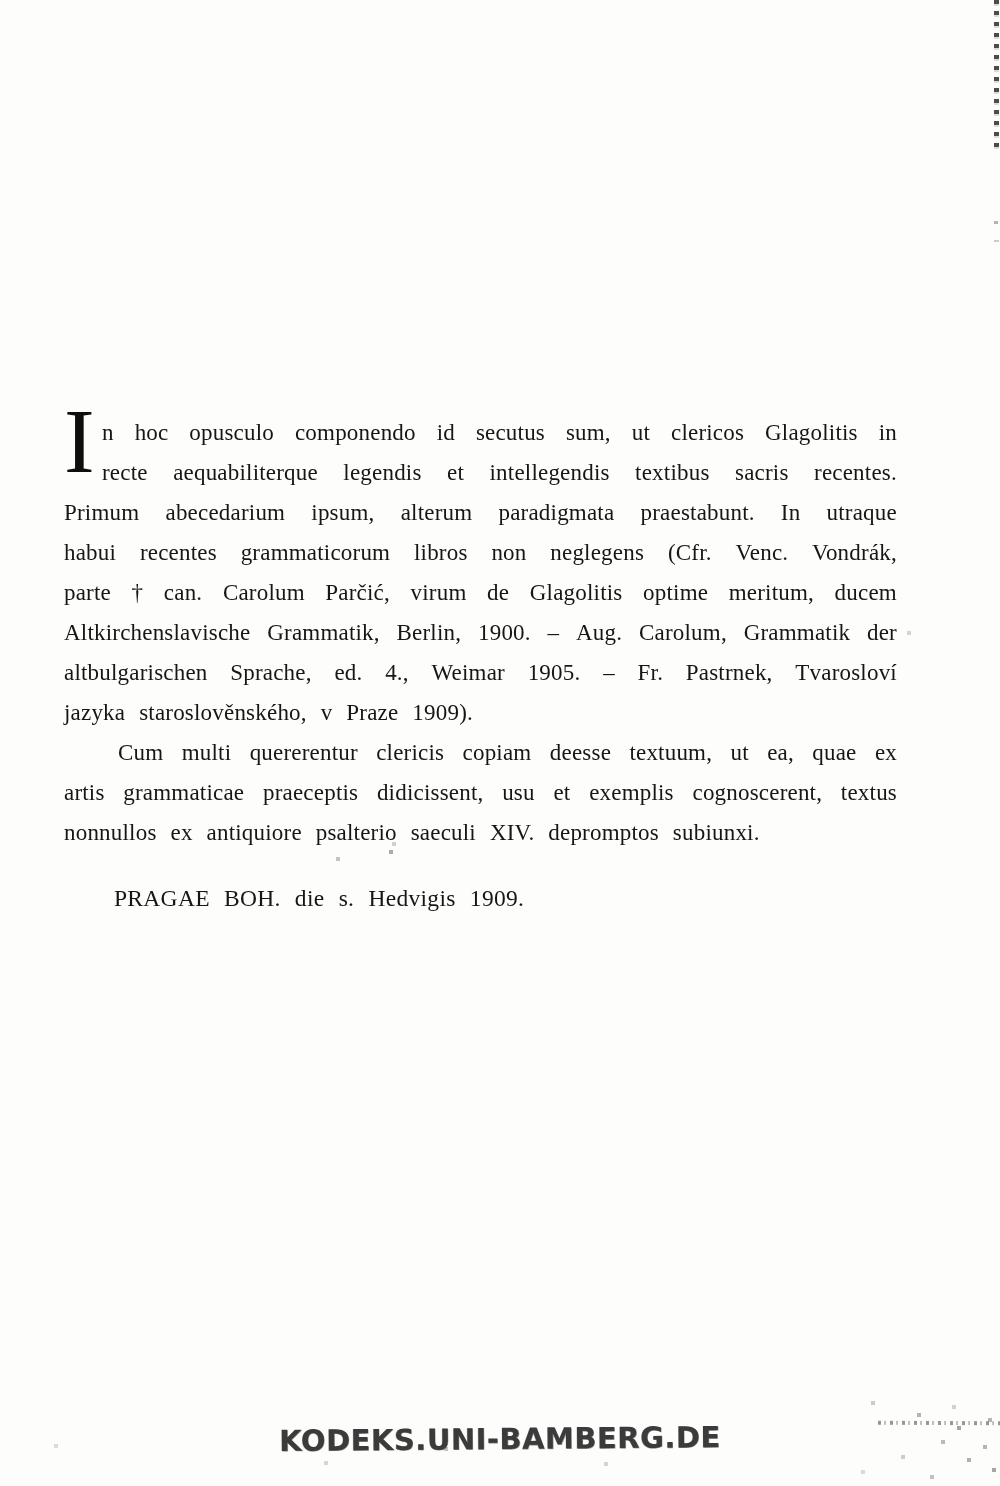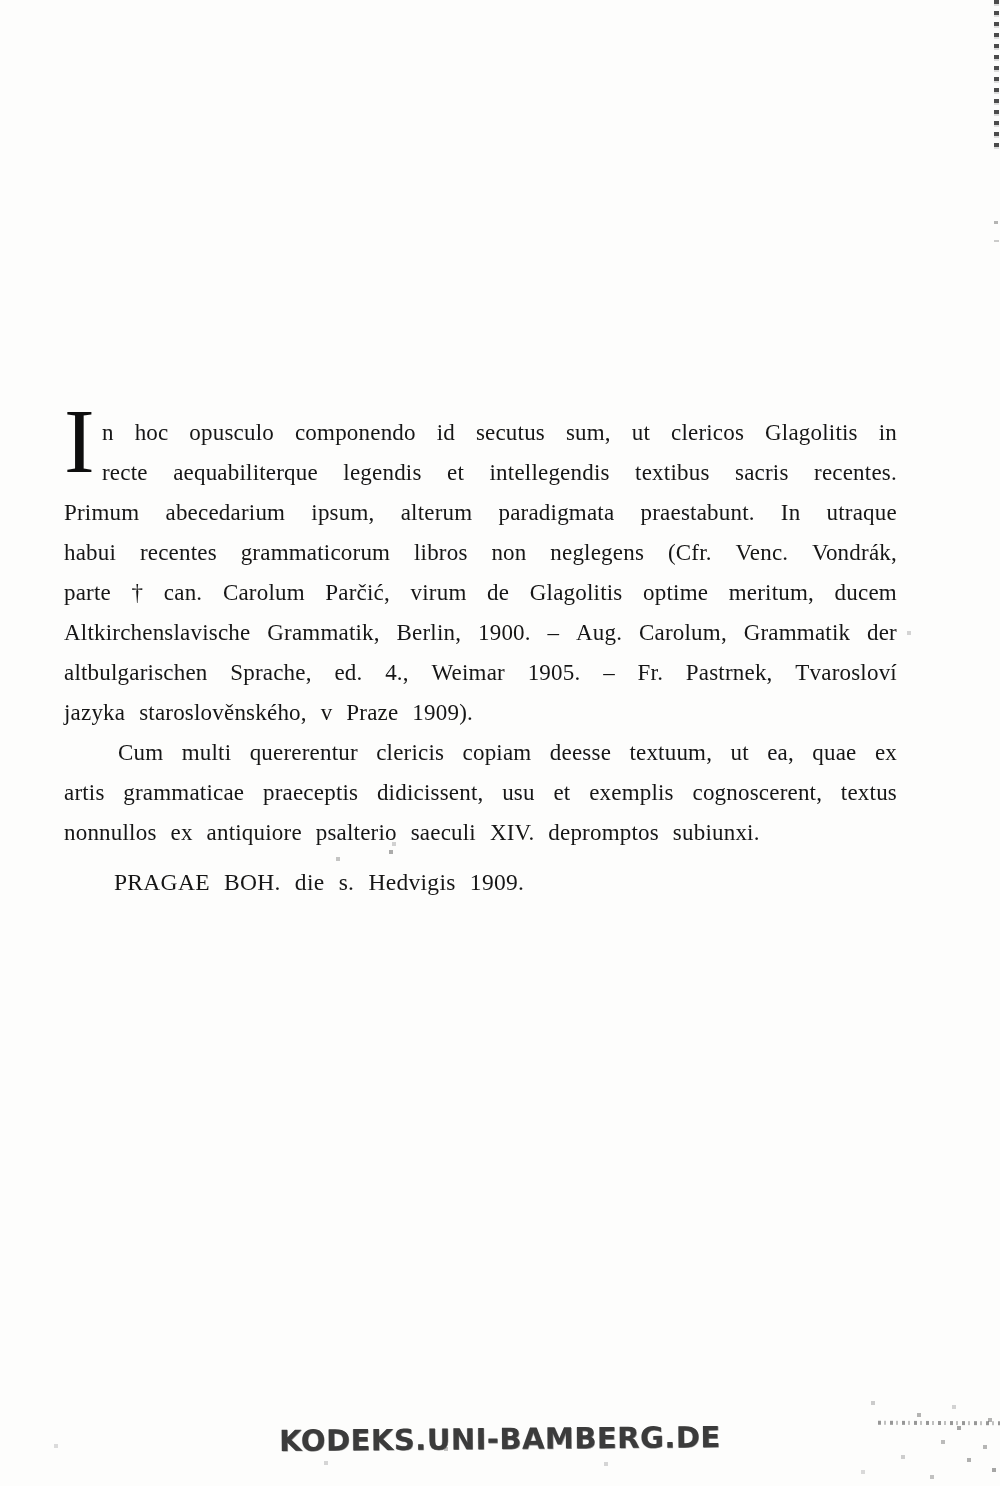--- a/index.html
+++ b/index.html
@@ -39,21 +39,21 @@
     position: absolute;
     left: 0px;
     top: -18px;
     font-size: 92px;
     line-height: 1;
     font-weight: 400;
     color: #0e0e0e;
   }
   
   .dateline {
-    margin-top: 9px;
+    margin-top: 25px;
     padding-left: 50px;
     height: 40px;
     line-height: 40px;
     font-size: 23.5px;
     letter-spacing: 0.3px;
     word-spacing: 8px;
   }
   
   .watermark {
     position: absolute;

